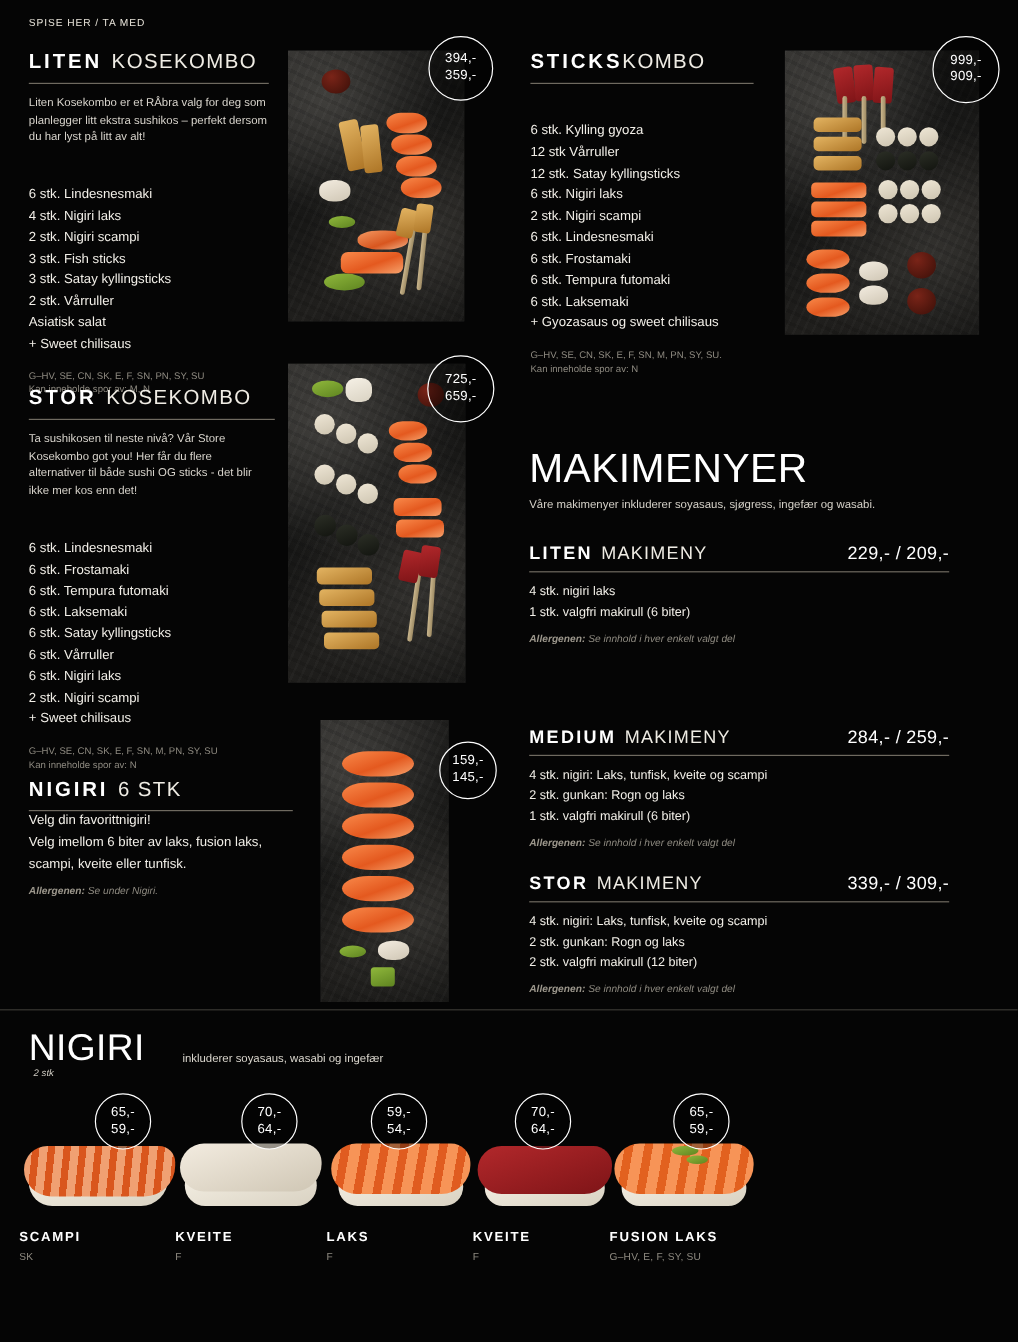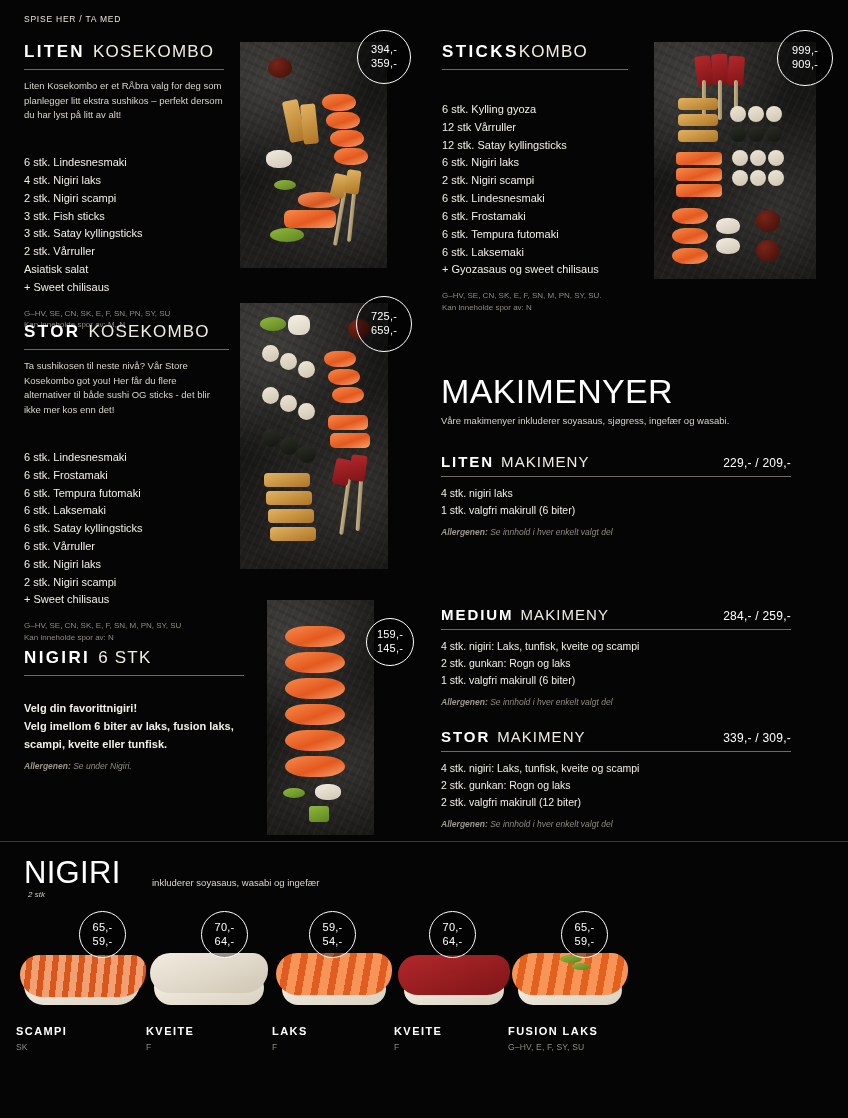--- a/index.html
+++ b/index.html
@@ -79,21 +79,21 @@
   .big-title {
     font-size:34px; letter-spacing:0.01em; font-weight:normal; color:#fff;
   }
   .big-sub { font-size:9.5px; color:#d6d2c9; margin-top:4px; }
 
   
   .maki { position:absolute; width:350px; }
   .maki-head { display:flex; align-items:baseline; }
   .maki-head .b { font-weight:bold; letter-spacing:0.13em; font-size:15px; }
   .maki-head .l { font-weight:normal; letter-spacing:0.07em; font-size:15px; margin-left:7px; color:#efece4; }
-  .maki-head .p { margin-left:auto; font-size:12px; letter-spacing:0.02em; color:#fff; }
+  .maki-head .p { margin-left:auto; font-size:15px; letter-spacing:0.02em; color:#fff; }
   .maki-rule { height:1px; background:#6f6a60; margin-top:6px; }
   .maki-lines { margin-top:8px; }
   .maki-lines div { font-size:10.5px; line-height:1.62; color:#f2efe8; }
   .maki-all { margin-top:8px; font-size:8.5px; color:#8e8a80; font-style:italic; }
   .maki-all b { font-style:italic; color:#9c978c; }
 
   
   .divider { position:absolute; left:0; right:0; height:1px; background:#3a3833; }
   .nig-title { position:absolute; font-size:31px; color:#fff; letter-spacing:0.01em; }
   .nig-sub { position:absolute; font-size:8px; color:#cfcbc2; }
@@ -155,21 +155,21 @@
       <div>Kan inneholde spor av: N</div>
     </div>
   </div>
 
   <div style="position:absolute; left:24px; top:648px; width:220px;">
     <div class="hx">
       <span class="b">NIGIRI</span>
       <span class="l">6 STK</span>
     </div>
     <div class="rule"></div>
-    <div class="items" style="margin-top:24px;font-weight:bold;">
+    <div class="items" style="margin-top:0;">
       <div>Velg din favorittnigiri!</div>
       <div>Velg imellom 6 biter av laks, fusion laks,</div>
       <div>scampi, kveite eller tunfisk.</div>
     </div>
     <div class="maki-all">
       <b>Allergenen:</b>
       <span>Se under Nigiri.</span>
     </div>
   </div>
 

